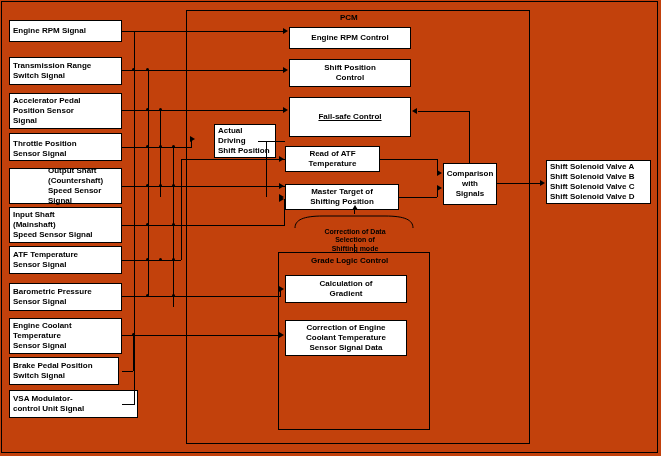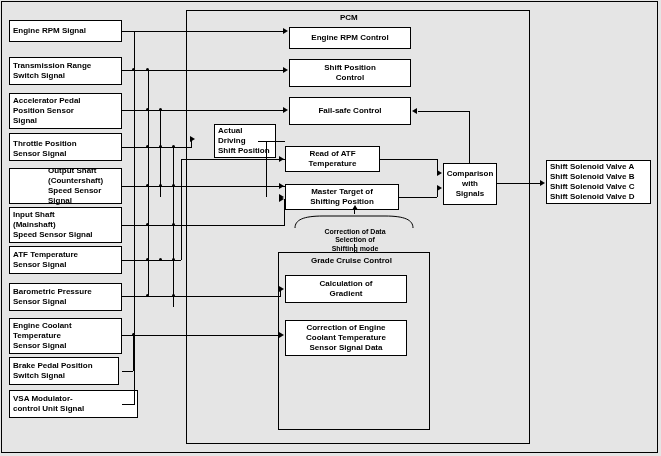--- a/index.html
+++ b/index.html
@@ -5,21 +5,21 @@
   html, body {
     margin: 0;
     padding: 0;
     background: #ffffff;
   }
   #root {
     position: relative;
     width: 661px;
     height: 456px;
     font-family: "Liberation Sans", sans-serif;
-    background: #e5e5e5;
+    background: #c2410c;
     overflow: hidden;
   }
   .frame {
     position: absolute;
     left: 1px;
     top: 1px;
     width: 657px;
     height: 452px;
     border: 1px solid #000;
     box-sizing: border-box;
@@ -165,21 +165,21 @@
 control Unit Signal</span>
   </div>
 
   <div class="box center" style="left:289px; top:27px; width:122px; height:22px;">
     <span>Engine RPM Control</span>
   </div>
   <div class="box center" style="left:289px; top:59px; width:122px; height:28px;">
     <span>Shift Position
 Control</span>
   </div>
-  <div class="box center" style="left:289px; top:97px; width:122px; height:28px;">
+  <div class="box center" style="left:289px; top:97px; width:122px; height:40px;text-decoration:underline;">
     <span>Fail-safe Control</span>
   </div>
   <div class="box" style="left:196px; top:124px; width:62px; height:34px;margin-left:18px;">
     <span>Actual
 Driving
 Shift Position</span>
   </div>
   <div class="box center" style="left:285px; top:146px; width:95px; height:26px;">
     <span>Read of ATF
 Temperature</span>
@@ -188,21 +188,21 @@
     <span>Master Target of
 Shifting Position</span>
   </div>
   <div class="box center" style="left:443px; top:163px; width:54px; height:42px;">
     <span>Comparison
 with
 Signals</span>
   </div>
 
   <div class="grade-group" style="left:278px; top:252px; width:152px; height:178px;"></div>
-  <div class="pcm-label" style="left:311px; top:256px;">Grade Cruise Control</div>
+  <div class="pcm-label" style="left:311px; top:256px;">Grade Logic Control</div>
 
   <div class="box center" style="left:285px; top:275px; width:122px; height:28px;">
     <span>Calculation of
 Gradient</span>
   </div>
   <div class="box center" style="left:285px; top:320px; width:122px; height:36px;">
     <span>Correction of Engine
 Coolant Temperature
 Sensor Signal Data</span>
   </div>

